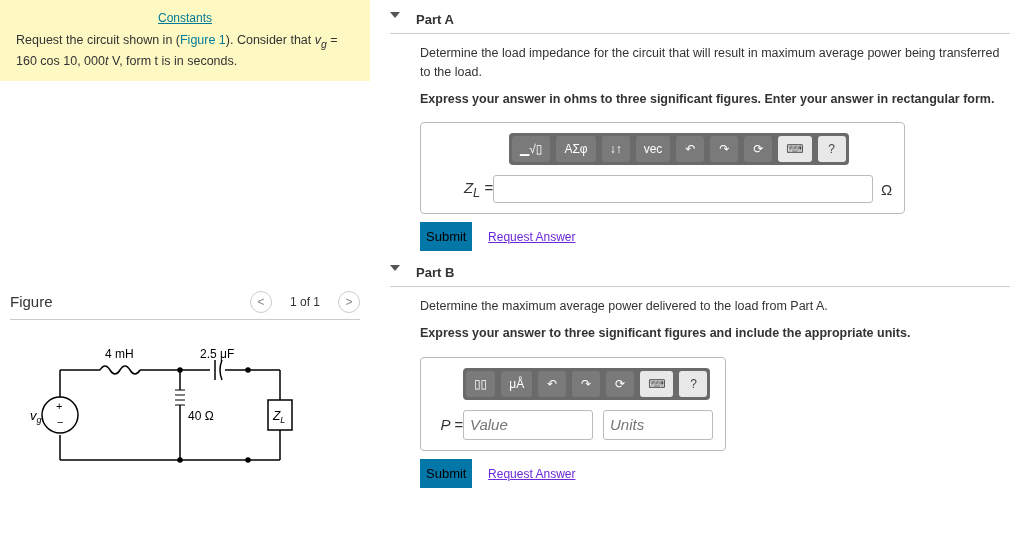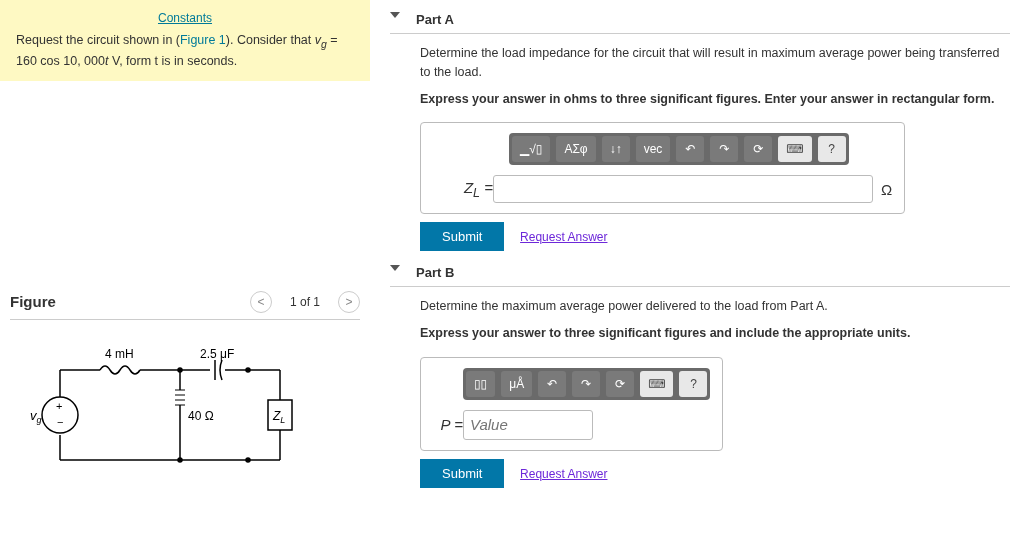--- a/index.html
+++ b/index.html
@@ -5,42 +5,42 @@
 *{box-sizing:border-box;margin:0;padding:0}
 body{font-family:Arial,Helvetica,sans-serif;font-size:13px;color:#333;width:1024px;height:547px;background:#fff;position:relative}
 .left{position:absolute;left:0;top:0;width:370px}
 .right{position:absolute;left:390px;top:0;width:620px}
 .prob-box{background:#fef9c3;padding:10px 16px}
 .constants{text-align:center;margin-bottom:6px}
 .constants a{color:#007a99;text-decoration:underline;font-size:12px}
 .prob-text{font-size:12.5px;line-height:1.5}
 .fig-link{color:#007a99}
 .figure-head{margin-top:210px;display:flex;align-items:center;padding:0 10px}
-.figure-head h3{font-size:15px;font-weight:bold;flex:1}
+.figure-head h3{font-size:15px;font-weight:normal;flex:1}
 .nav-btn{width:22px;height:22px;border:1px solid #ccc;border-radius:50%;background:#fff;color:#888;font-size:12px;display:inline-flex;align-items:center;justify-content:center;cursor:pointer}
 .nav-txt{font-size:12px;margin:0 18px}
 .fig-hr{border:none;border-top:1px solid #ccc;margin:6px 10px 15px}
 .circuit{margin:20px 30px}
 .part-head{display:flex;align-items:flex-start;padding:6px 0;margin-top:6px}
 .tri{width:0;height:0;border-left:5px solid transparent;border-right:5px solid transparent;border-top:6px solid #555;margin-right:16px;cursor:pointer}
 .part-head b{font-size:13px}
 .hr{border:none;border-top:1px solid #ccc;margin:0 0 10px}
 .sect{padding:0 0 0 30px}
 .q{font-size:12.5px;line-height:1.5;margin-bottom:8px}
 .bold{font-weight:bold}
 .inbox{border:1px solid #bbb;border-radius:4px;padding:10px 12px;margin-top:6px;display:inline-block}
 .toolbar{display:flex;gap:6px;align-items:center;background:#6a6a6a;border-radius:4px;padding:3px;margin-bottom:10px;width:fit-content;margin-left:76px}
 .toolbar-b{background:#7a7a7a;color:#fff;border:none;border-radius:3px;padding:4px 8px;font-size:12px;cursor:pointer;min-width:28px;height:26px;display:flex;align-items:center;justify-content:center}
 .tb-light{background:#e8e8e8;color:#444}
 .row{display:flex;align-items:center;}
 .var{font-size:15px;font-style:italic;width:60px;text-align:right}
 .ans-in{border:1px solid #bbb;border-radius:3px;height:28px;width:380px;padding:0 6px;font-size:14px}
 .unit{font-size:15px;margin-left:8px}
 .btn-row{margin-top:8px}
-.submit{background:#0277a8;color:#ffffff;border:none;padding:7px 22px;font-size:13px;cursor:pointer}
+.submit{background:#0277a8;color:#000000;border:none;padding:7px 6px;font-size:13px;cursor:pointer}
 .req{color:#6d28d9;text-decoration:underline;font-size:12px;margin-left:12px;cursor:pointer}
 .toolbar2{display:flex;gap:6px;align-items:center;background:#6a6a6a;border-radius:4px;padding:3px;margin-bottom:10px;width:fit-content;margin-left:30px}
 .val-in{border:1px solid #bbb;border-radius:3px;height:30px;width:130px;padding:0 6px;font-size:15px;font-style:italic;color:#0f172a}
 .un-in{border:1px solid #bbb;border-radius:3px;height:30px;width:110px;padding:0 6px;font-size:15px;font-style:italic;color:#999;margin-left:10px}
 </style>
 </head>
 <body>
 
 <div class="left">
   <div class="prob-box">
@@ -142,20 +142,21 @@
         <button class="toolbar-b">μÅ</button>
         <button class="toolbar-b">↶</button>
         <button class="toolbar-b">↷</button>
         <button class="toolbar-b">⟳</button>
         <button class="toolbar-b tb-light">⌨</button>
         <button class="toolbar-b tb-light">?</button>
       </div>
       <div class="row">
         <span class="var" style="width:30px">P =</span>
         <input class="val-in" placeholder="Value" style="">
+        <input class="un-in" placeholder="Units" style="">
       </div>
     </div>
     <div class="btn-row">
       <button class="submit">Submit</button>
       <a class="req">Request Answer</a>
     </div>
   </div>
 </div>
 
 </body></html>

